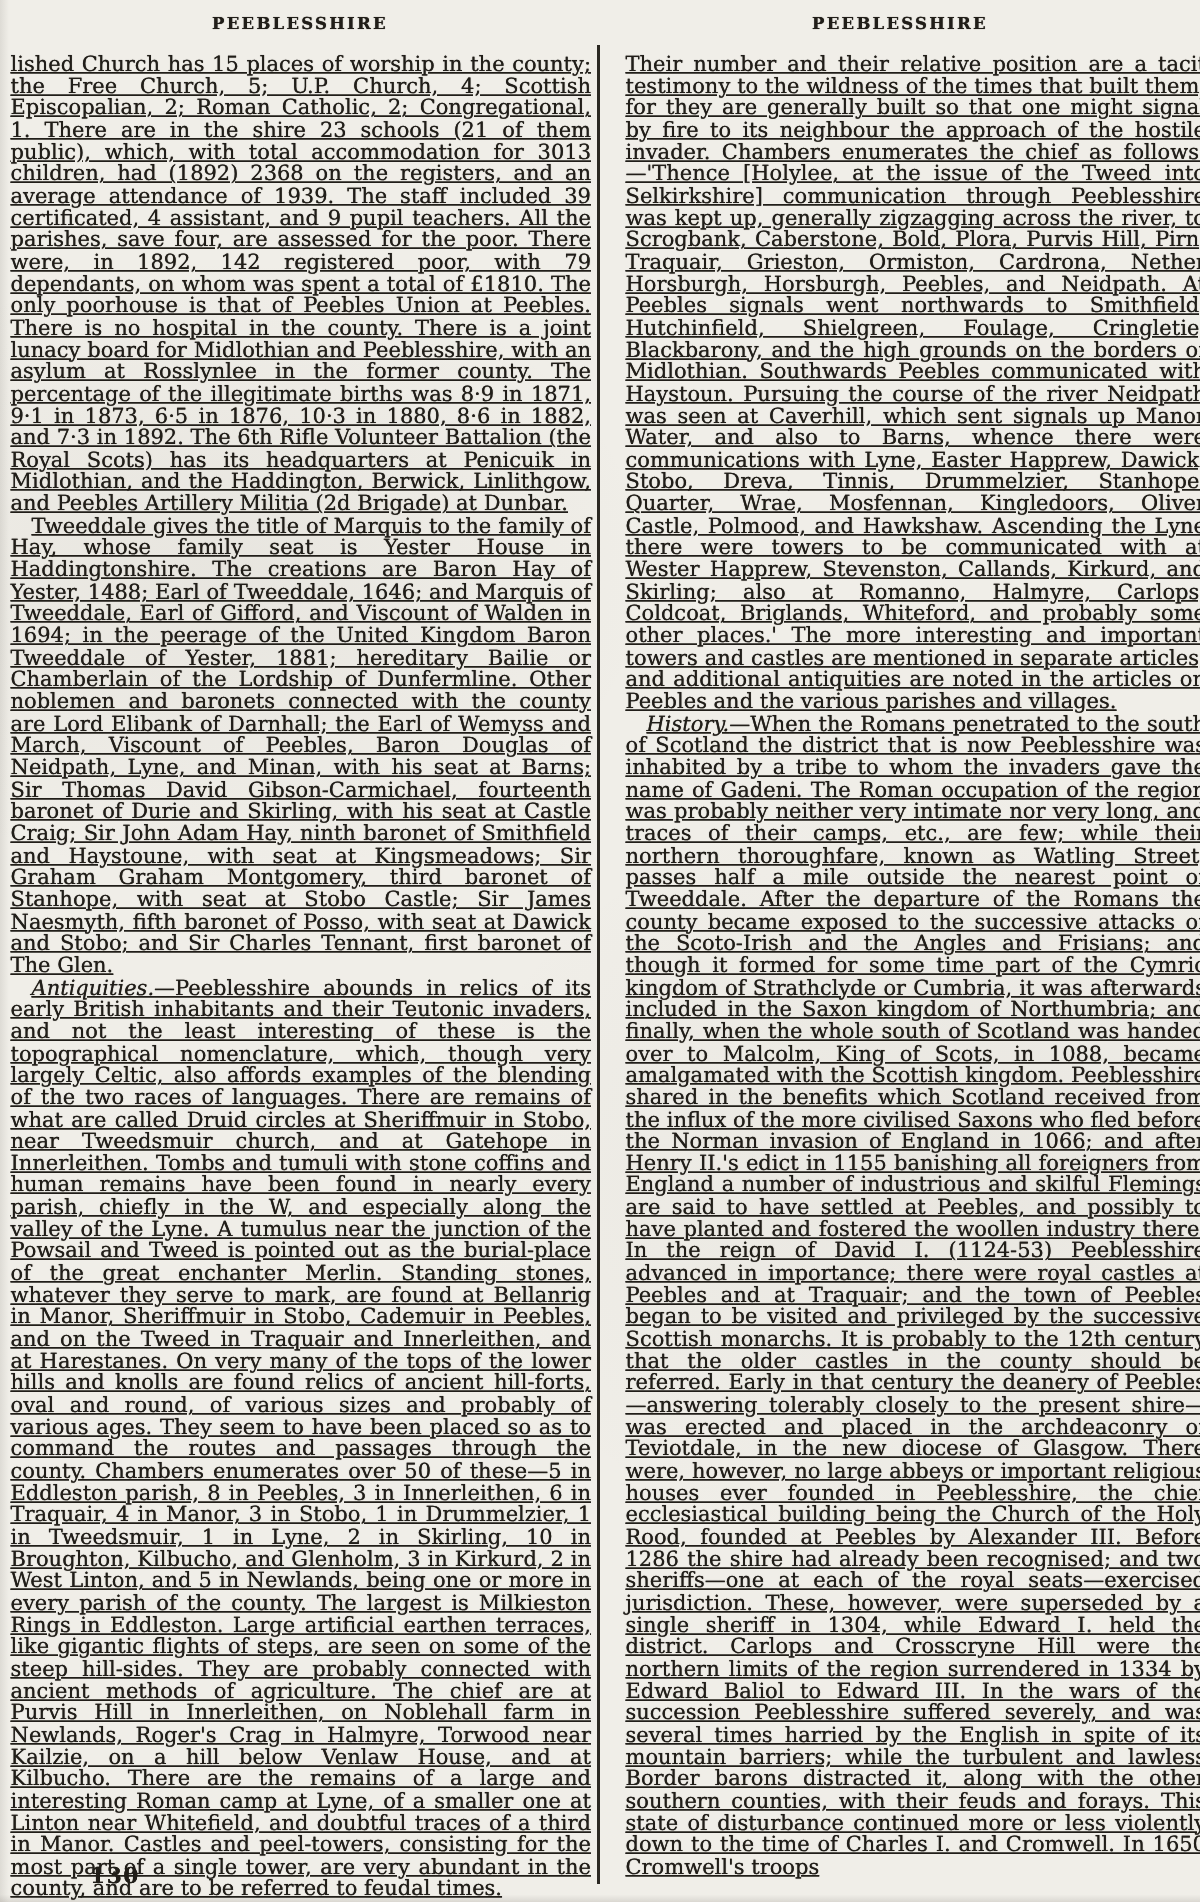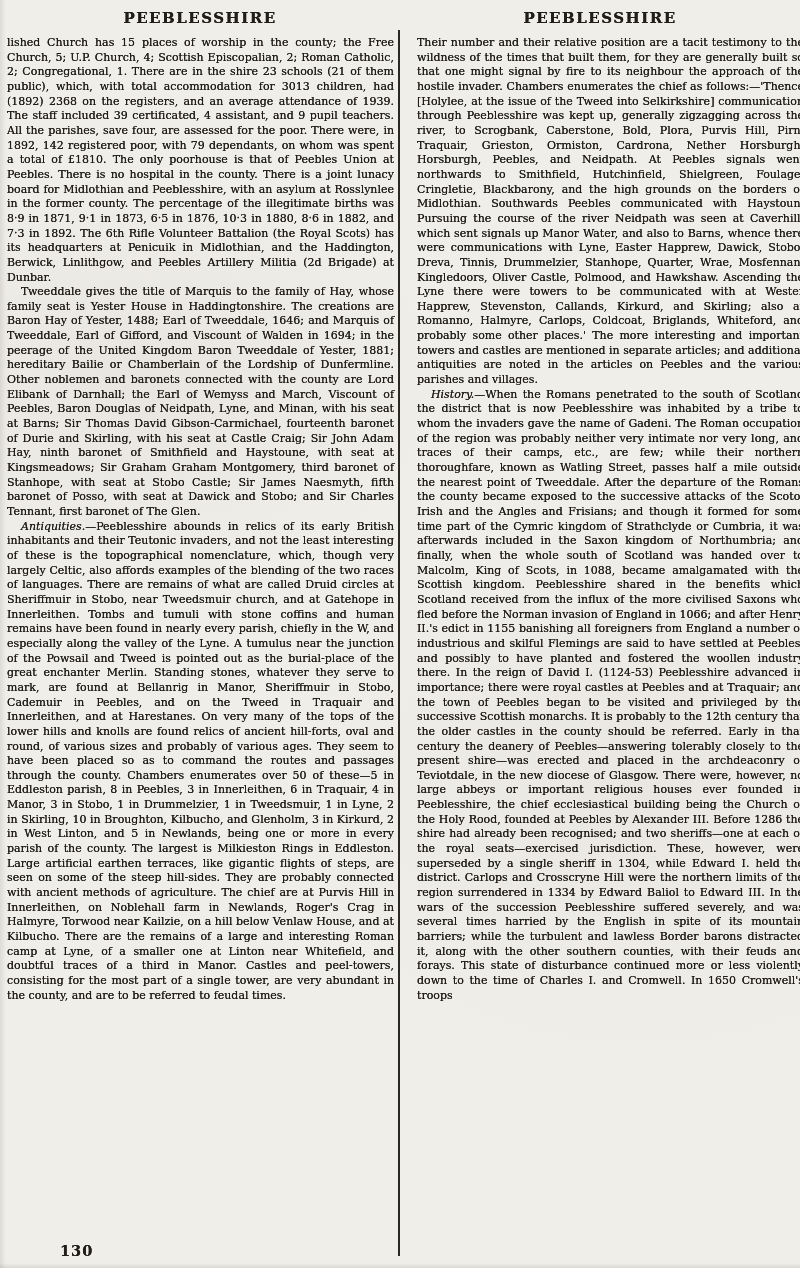--- a/index.html
+++ b/index.html
@@ -30,43 +30,44 @@
       radial-gradient(ellipse 500px 380px at 80% 62%, rgba(120,115,105,0.06), transparent 70%),
       linear-gradient(90deg, rgba(60,55,48,0.10), transparent 6px),
       linear-gradient(0deg, rgba(60,55,48,0.12), transparent 5px);
   }
   .running-head{
     position:absolute;
     top:9px;
     width:400px;
     text-align:center;
     font-weight:bold;
-    font-size:15px;
+    font-size:11px;
     letter-spacing:1.5px;
     text-shadow:0 0 0.5px currentColor;
   }
   .running-head.left{ left:0; }
   .running-head.right{ left:400px; }
   .col-divider{
     position:absolute;
     left:398px;
     top:30px;
     width:2px;
     height:1226px;
     background:#2b2username8722;
     background:#2b2822;
   }
   .column{
     position:absolute;
     top:36px;
     width:387px;
-    font-size:11px;
+    font-size:14px;
     line-height:14.65px;
     text-align:justify;
     text-shadow:0 0 0.45px currentColor; 
+    text-decoration:underline;
   }
   .column.left{ left:7px; }
   .column.right{ left:417px; }
   .column p{ margin:0; }
   .column p.indent{ text-indent:14px; }
   .column i{ font-style:italic; }
   .page-number{
     position:absolute;
     left:60px;
     top:1242px;

